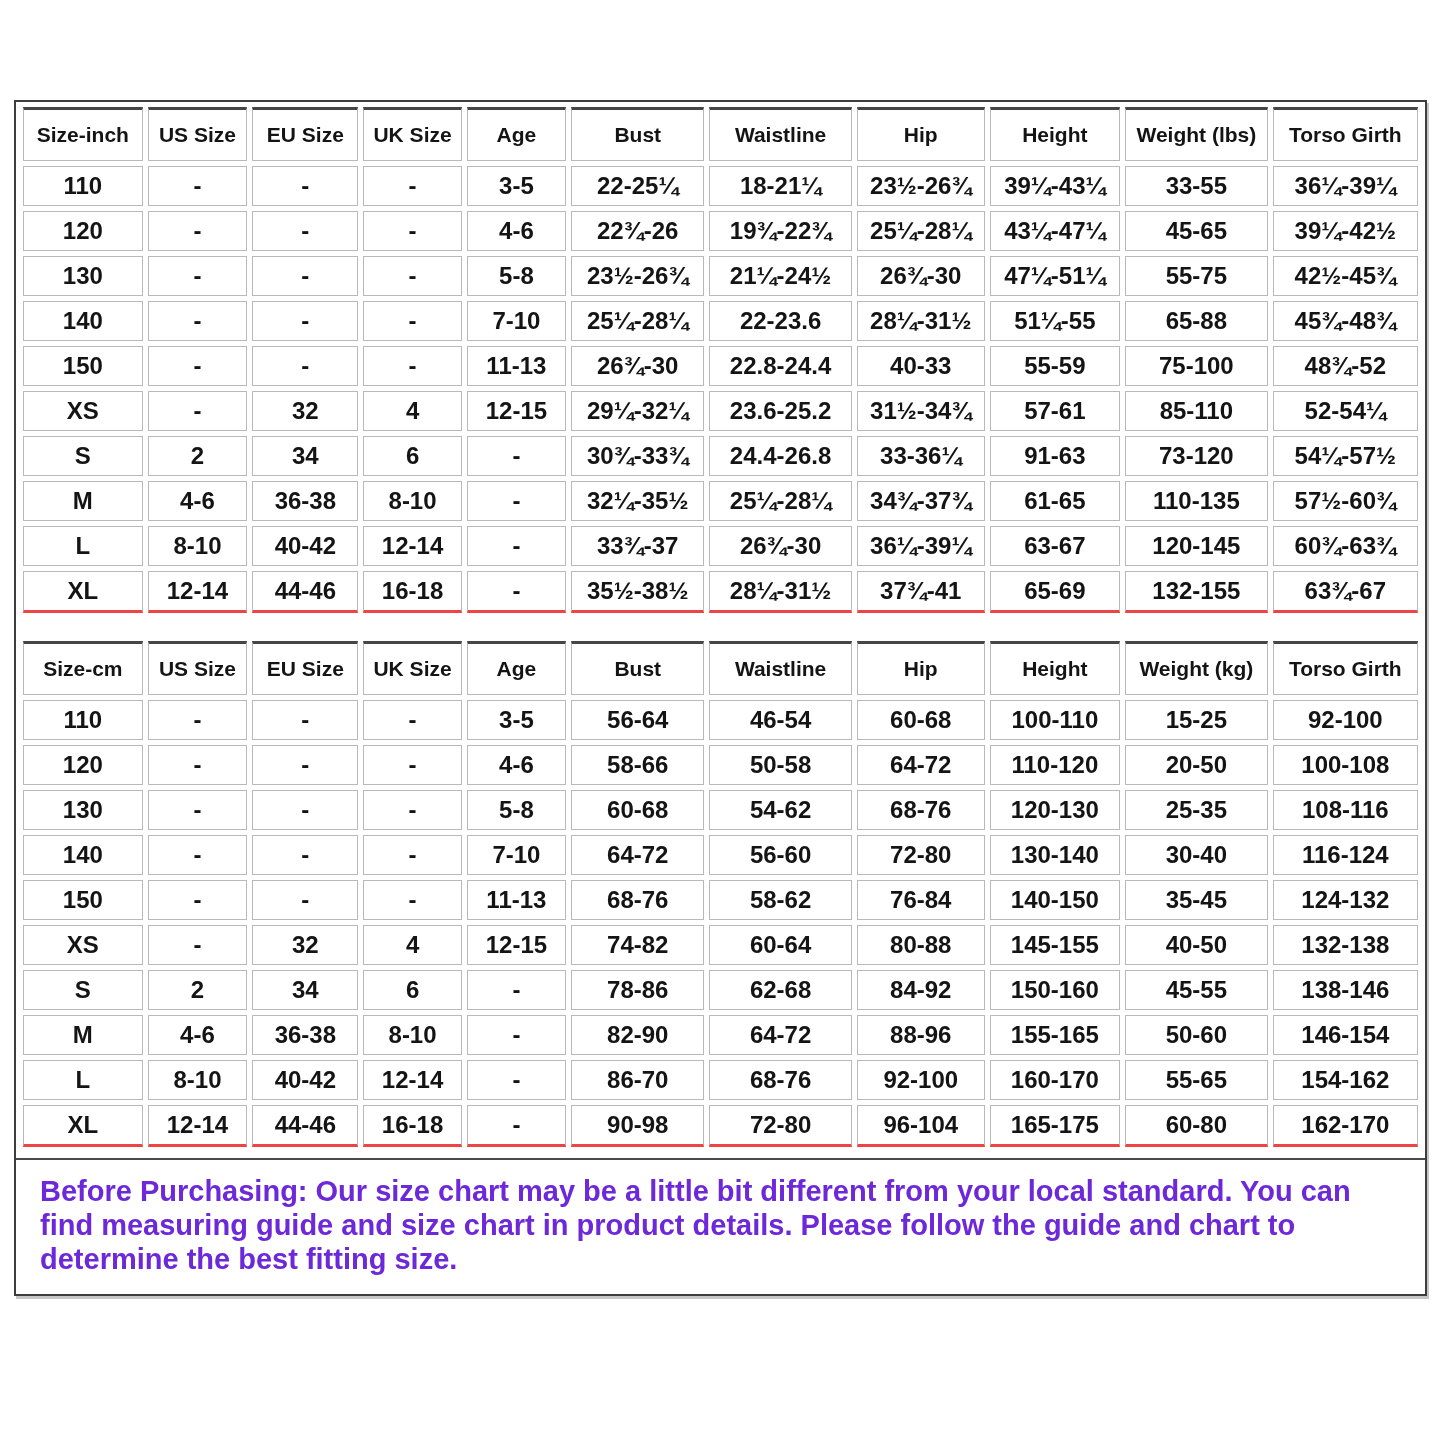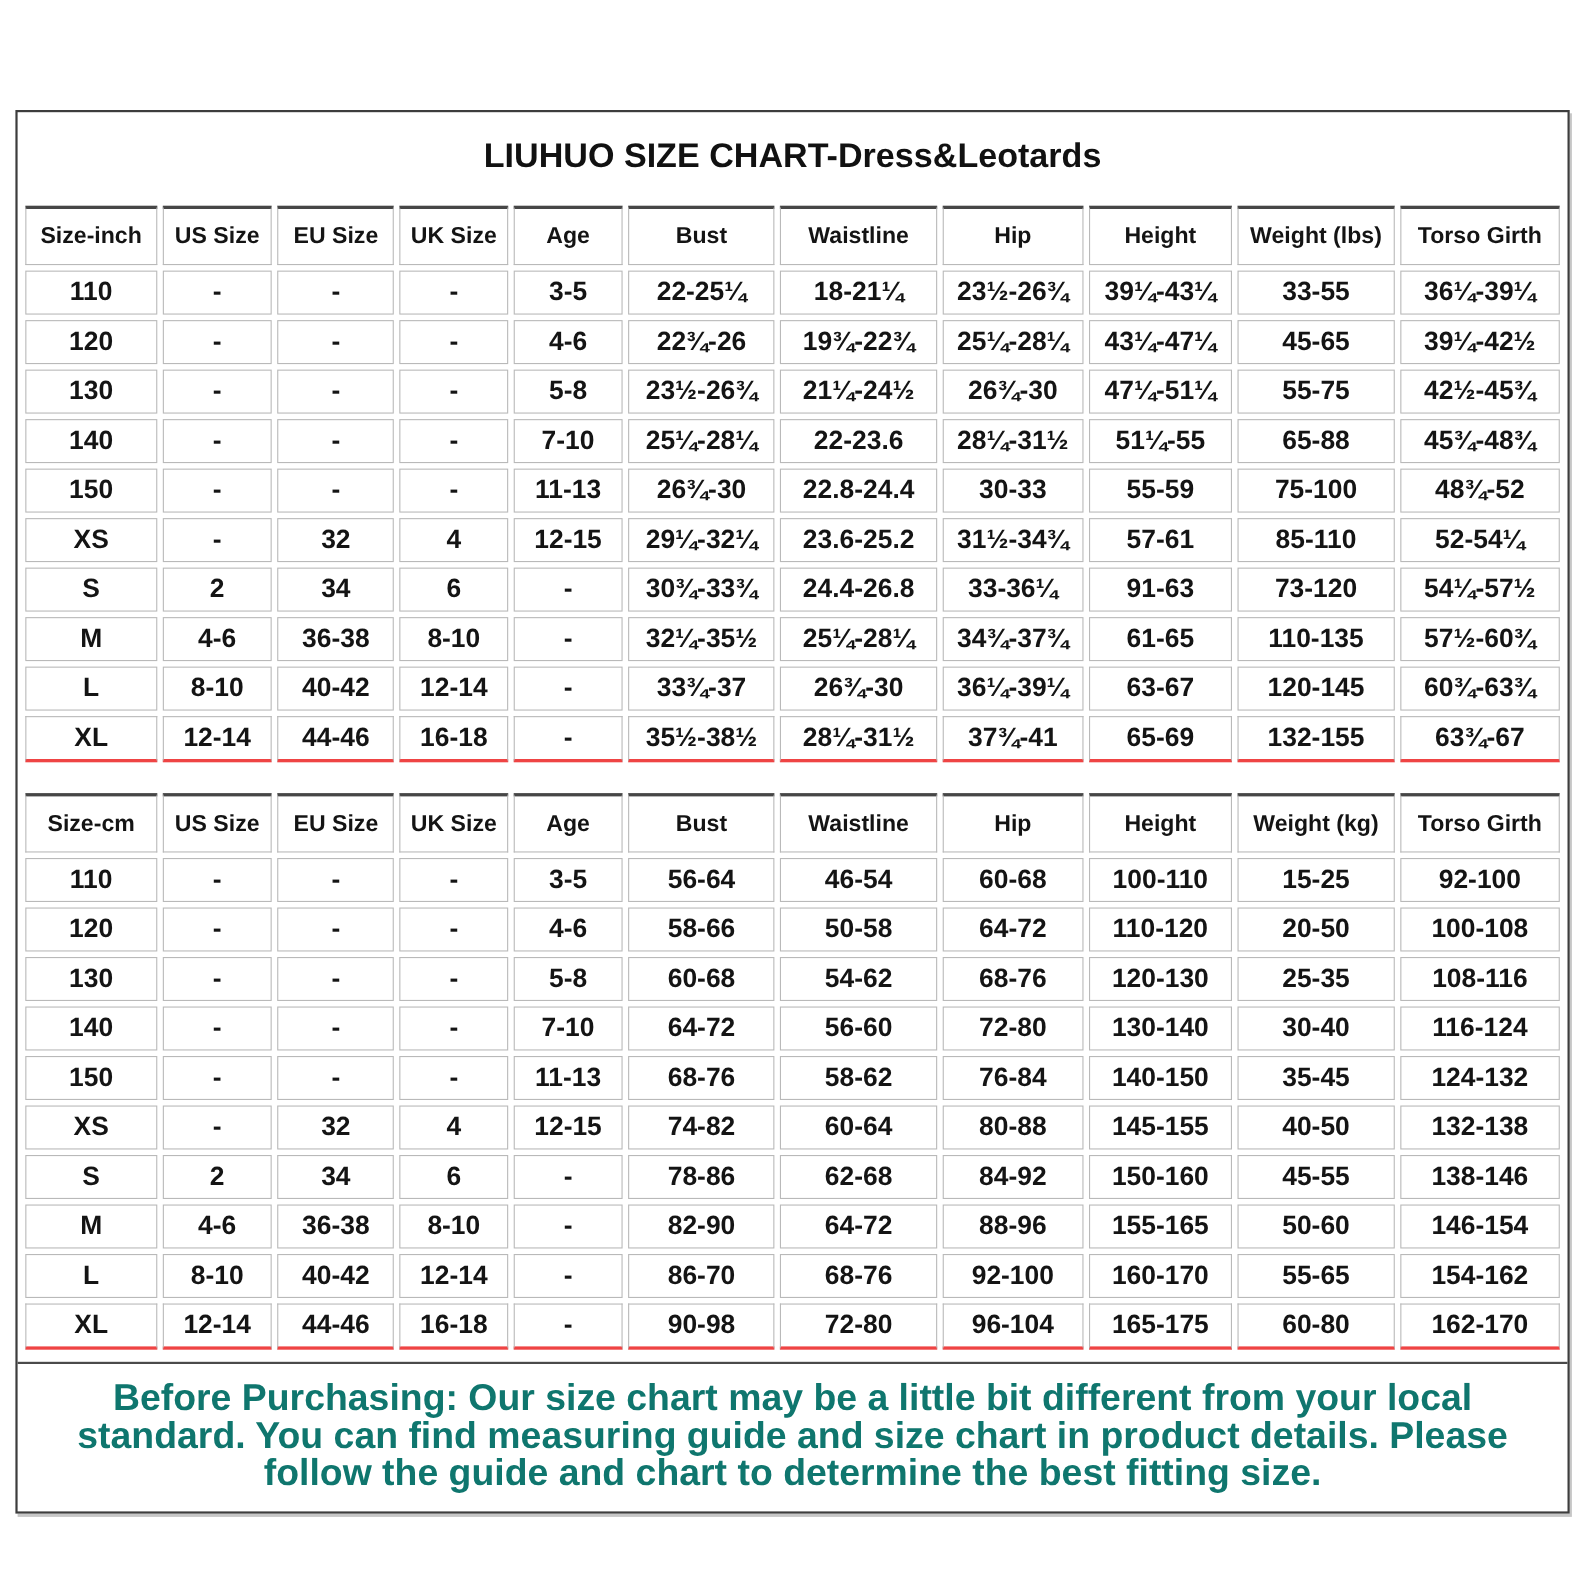--- a/index.html
+++ b/index.html
@@ -69,34 +69,31 @@
   }
   .table-gap {
     height: 18px;
   }
   .note-wrap {
     margin-top: 6px;
     border-top: 2px solid #4a4a4a;
     padding: 14px 24px 18px 24px;
   }
   .note-text {
-    font-size: 34px;
+    font-size: 29px;
     line-height: 34px;
     font-weight: bold;
-    color: #0f766e;
-    text-align: center;
+    color: #6d28d9;
+    text-align: left;
   }
 </style>
 </head>
 <body>
 
 <div class="panel">
-  <div class="title-wrap">
-    <div class="chart-title">LIUHUO SIZE CHART-Dress&amp;Leotards</div>
-  </div>
 
   <table class="size-table">
       <colgroup>
         <col style="width: 8.9%;">
         <col style="width: 7.4%;">
         <col style="width: 7.9%;">
         <col style="width: 7.3%;">
         <col style="width: 7.4%;">
         <col style="width: 9.9%;">
         <col style="width: 10.6%;">
@@ -174,21 +171,21 @@
           <td>45¾-48¾</td>
         </tr>
         <tr>
           <td>150</td>
           <td>-</td>
           <td>-</td>
           <td>-</td>
           <td>11-13</td>
           <td>26¾-30</td>
           <td>22.8-24.4</td>
-          <td>30-33</td>
+          <td>40-33</td>
           <td>55-59</td>
           <td>75-100</td>
           <td>48¾-52</td>
         </tr>
         <tr>
           <td>XS</td>
           <td>-</td>
           <td>32</td>
           <td>4</td>
           <td>12-15</td>

